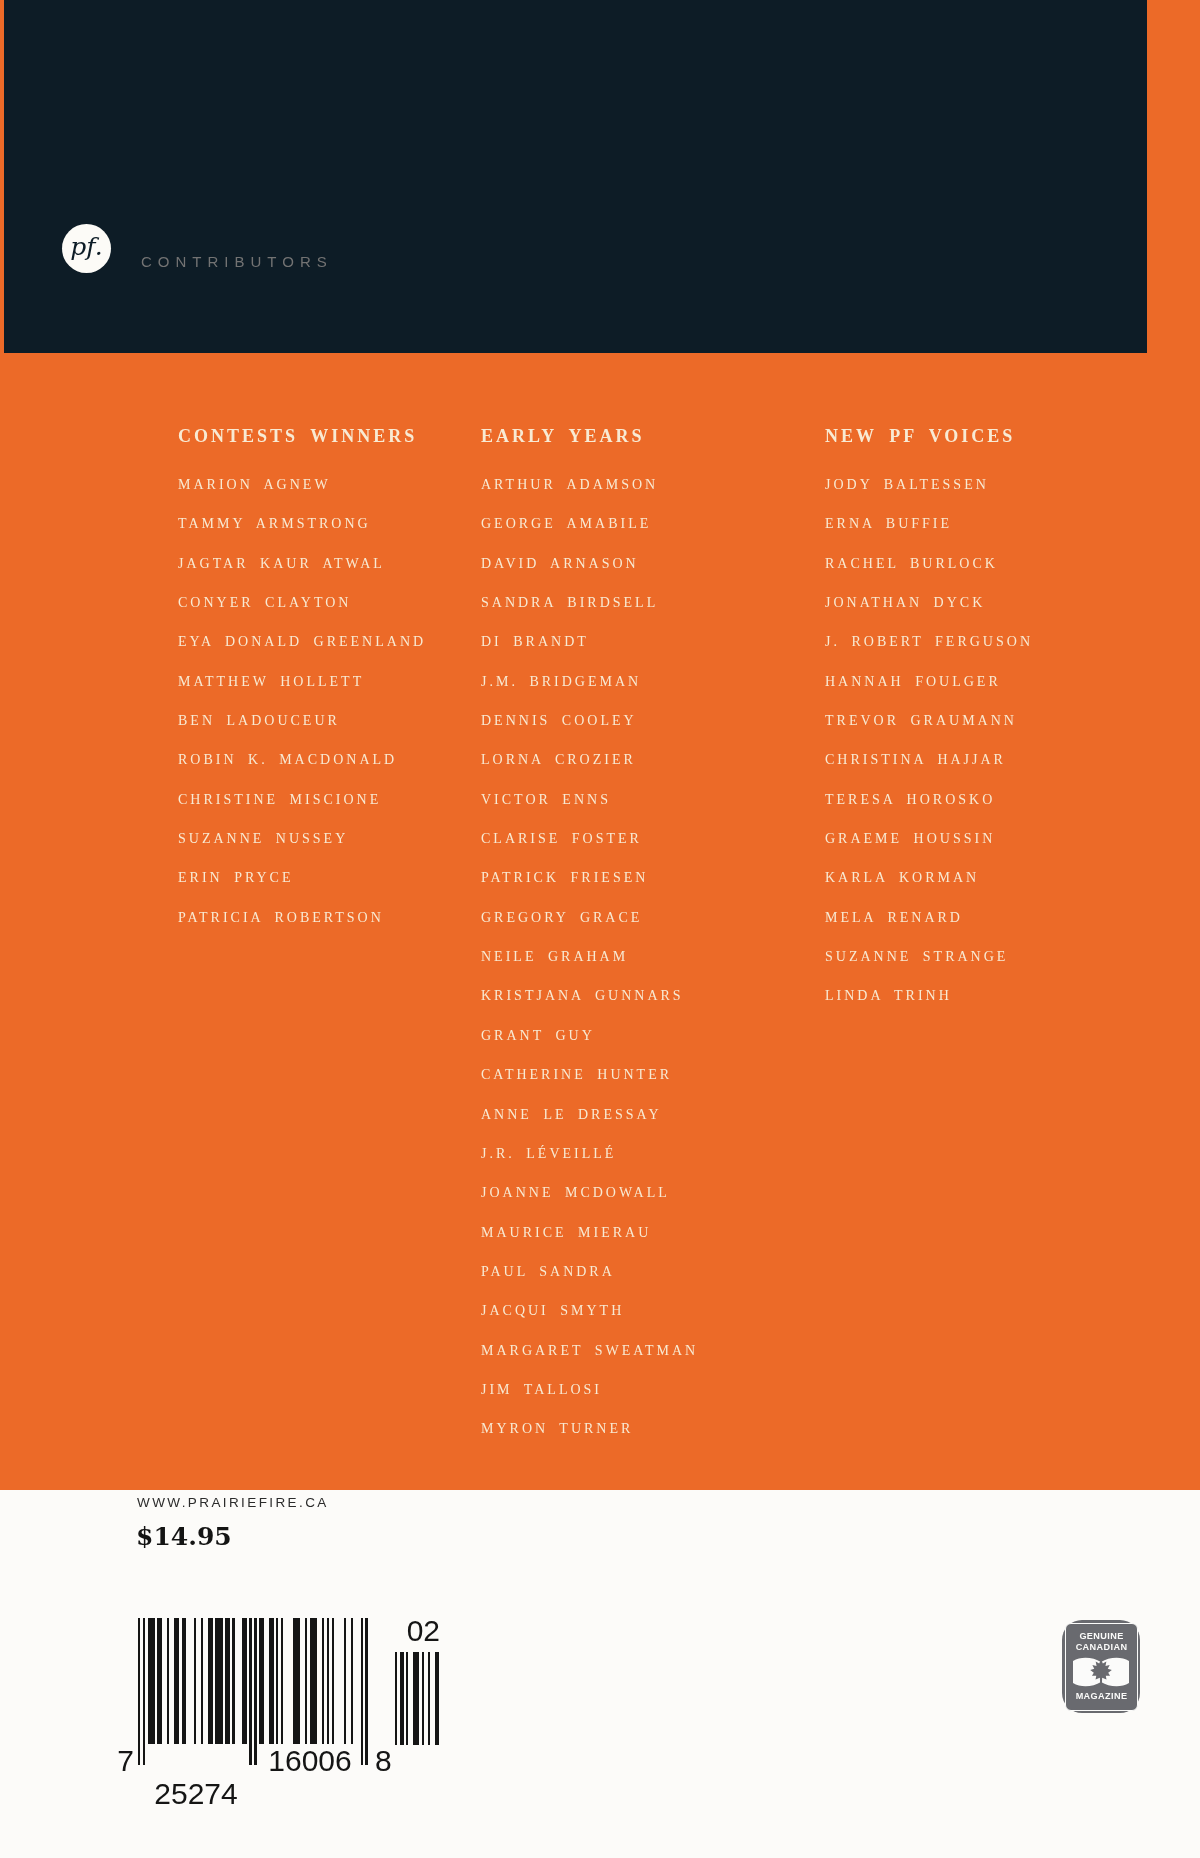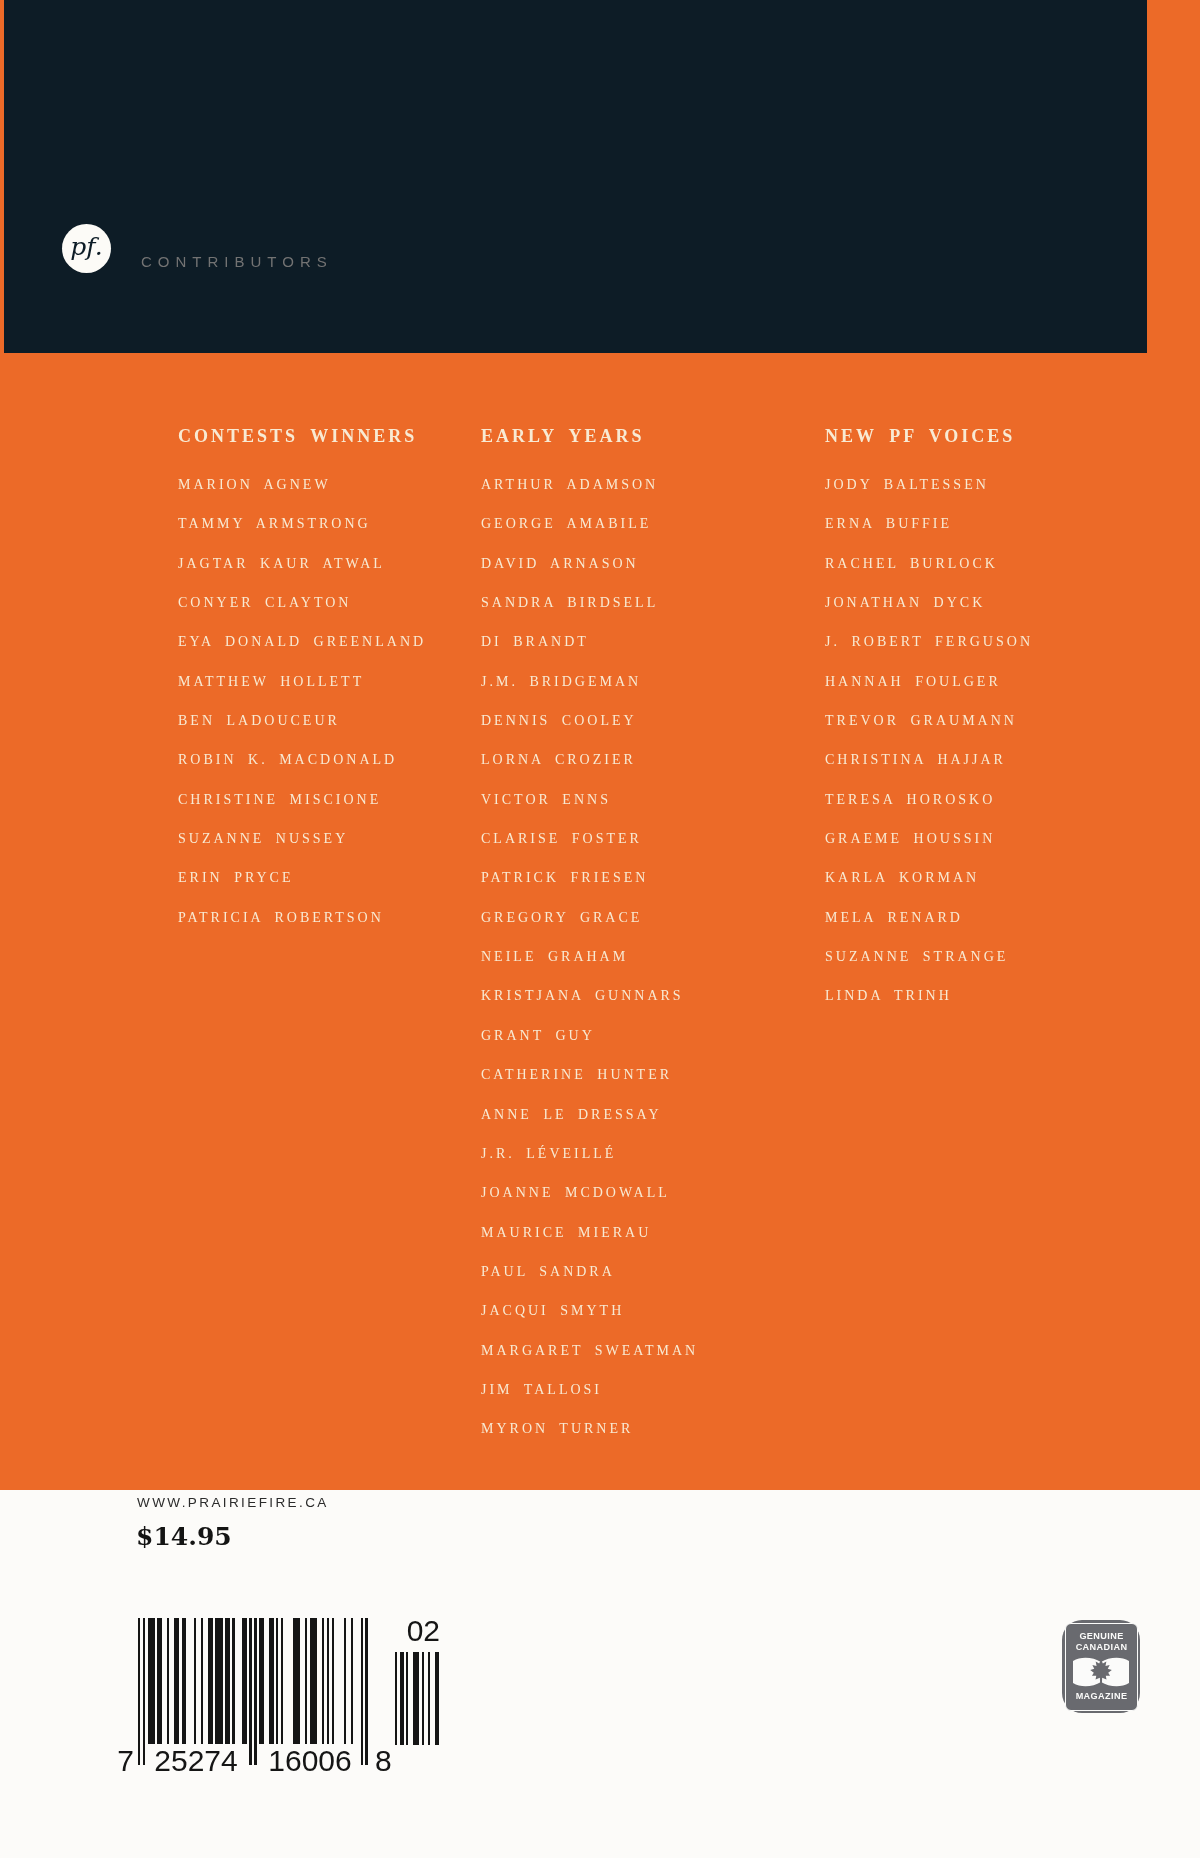--- a/index.html
+++ b/index.html
@@ -29,21 +29,21 @@
                 font-size:13.5px; letter-spacing:2.4px; color:#2B2B2B; }
   .footer-price { position:absolute; left:136px; top:1522px; font-family:"DejaVu Serif", serif;
                   font-size:25px; font-weight:700; color:#141414; }
 
   
   .barcode { position:absolute; left:138px; top:1618px; width:232px; height:165px; }
   .bar { position:absolute; top:0; background:#151515; display:block; }
   .bc-digit { position:absolute; top:127px; font-family:"Liberation Sans", sans-serif;
               font-size:30px; line-height:32px; color:#151515; }
   .bc-d-left  { left:-31px; width:27px; text-align:right; }
-  .bc-d-g1    { left:8px;   width:100px; text-align:center; }
+  .bc-d-g1    { left:8px;   width:100px; text-align:center;margin-top:33px; }
   .bc-d-g2    { left:122px; width:100px; text-align:center; }
   .bc-d-right { left:237px; width:27px; text-align:left; }
 
   .supp { position:absolute; left:393px; top:1615px; width:47px; height:135px; }
   .supp-label { position:absolute; right:0; top:0; font-family:"Liberation Sans", sans-serif;
                 font-size:30px; line-height:32px; color:#151515; }
   .supp-bars { position:absolute; left:0; top:37px; width:47px; height:93px; }
 
   
   .badge { position:absolute; left:1062px; top:1620px; width:78px; height:93px;

